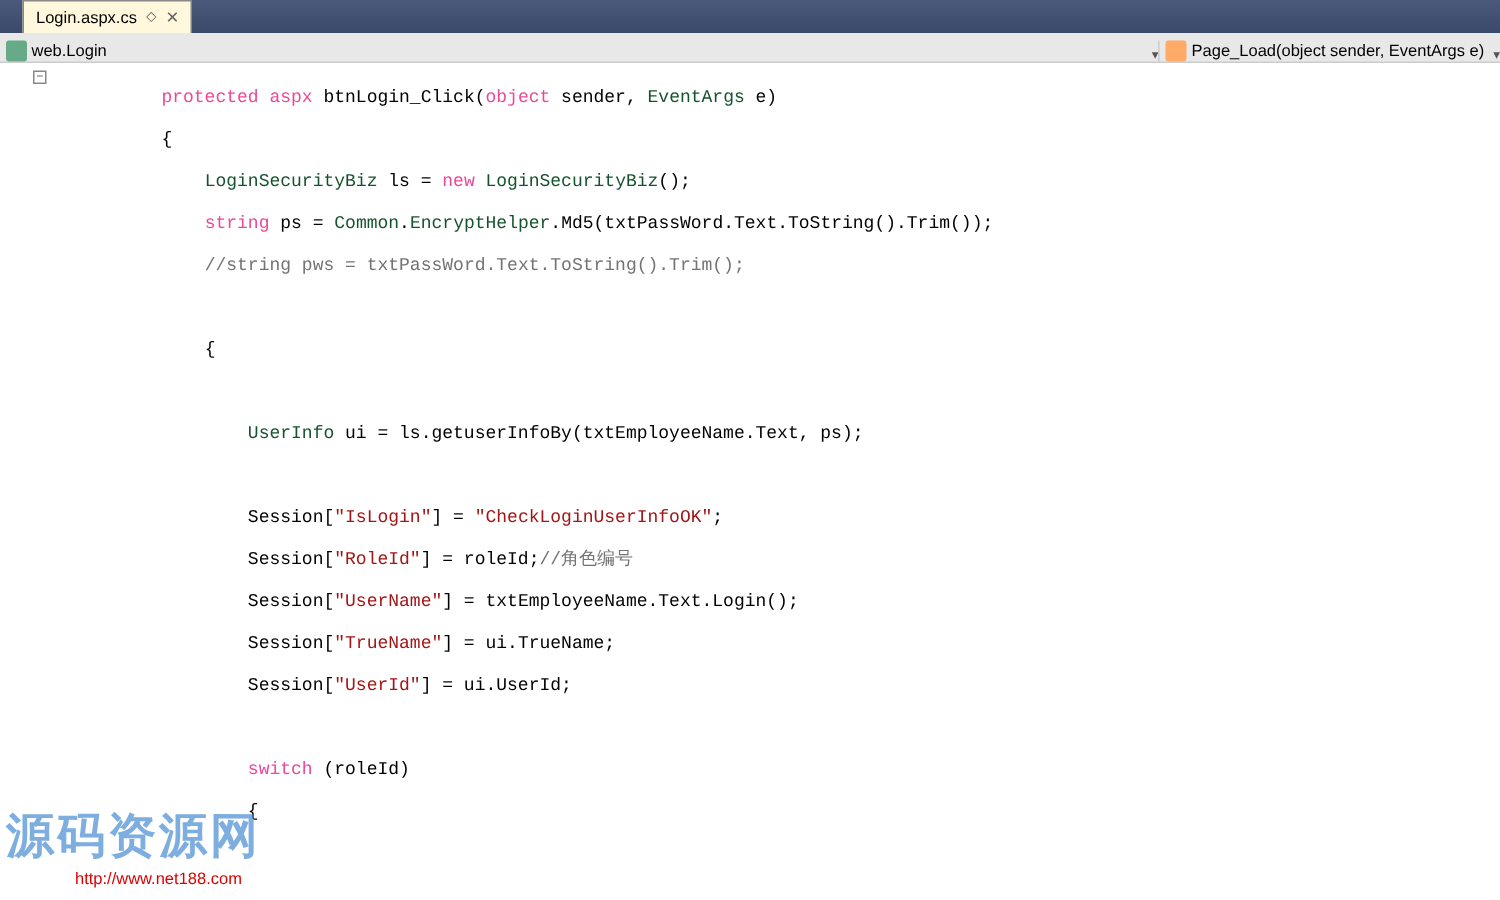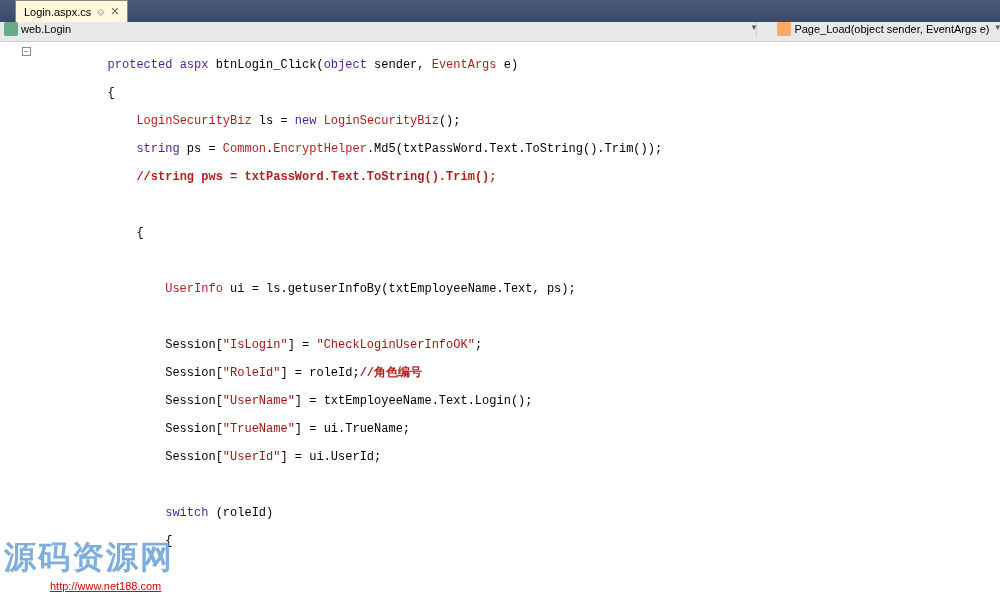--- a/index.html
+++ b/index.html
@@ -1,37 +1,37 @@
 <!DOCTYPE html>
 <html><head>
 <meta charset="utf-8">
 <style>
 * { margin: 0; padding: 0; box-sizing: border-box; }
 body { font-family: Consolas, 'Courier New', monospace; font-size: 12px; background: #fff; width: 1000px; height: 600px; overflow: hidden; position: relative; }
 .tab-bar { height: 22px; background: linear-gradient(#4b5a7a, #3a486a); display: flex; padding-left: 15px; }
 .tab { background: #fff8dc; padding: 2px 8px; font-size: 11px; font-family: 'Segoe UI', sans-serif; display: flex; align-items: center; gap: 6px; border-top: 1px solid #888; border-left: 1px solid #888; border-right: 1px solid #888; }
 .tab-pin { color: #666; font-size: 10px; }
 .tab-close { color: #666; }
-.nav-bar { height: 20px; background: #e8e8e8; border-bottom: 1px solid #ccc; display: flex; align-items: flex-start; font-size: 11px; font-family: 'Segoe UI', sans-serif; }
+.nav-bar { height: 20px; background: #e8e8e8; border-bottom: 1px solid #ccc; display: flex; align-items: flex-end; font-size: 11px; font-family: 'Segoe UI', sans-serif; }
 .nav-left { flex: 1; display: flex; align-items: center; padding-left: 4px; gap: 3px; }
-.nav-right { display: flex; align-items: center; padding-right: 4px; gap: 3px; border-left: 1px solid #ccc; padding-left: 20px; }
+.nav-right { display: flex; align-items: center; padding-right: 4px; gap: 3px; border-left: 1px solid #ccc; padding-left: 4px; }
 .nav-icon { width: 14px; height: 14px; background: #6a8; display: inline-block; border-radius: 2px; }
 .nav-icon2 { width: 14px; height: 14px; background: #fa6; display: inline-block; border-radius: 2px; }
 .nav-drop { color: #555; font-size: 9px; padding-left: 2px; }
 .editor { display: flex; height: 556px; background: #fff; }
 .gutter { width: 50px; background: #fff; border-right: 0; position: relative; }
 .outline-box { position: absolute; left: 22px; top: 5px; width: 9px; height: 9px; border: 1px solid #888; font-size: 8px; line-height: 7px; text-align: center; color: #555; }
 .code { flex: 1; padding: 2px 0 2px 0; white-space: pre; color: #000; line-height: 14px; overflow: hidden; }
 .line { height: 14px; }
-.k { color: #4c1d95; }
-.t { color: #b91c1c; }
+.k { color: #ec4899; }
+.t { color: #14532d; }
 .s { color: #a31515; }
-.c { color: #b91c1c; font-weight: bold; }
+.c { color: #737373; }
 .watermark { position: absolute; left: 4px; bottom: 20px; font-family: 'KaiTi', serif; font-size: 32px; color: rgba(70,140,210,0.7); font-weight: bold; letter-spacing: 2px; }
-.url { position: absolute; left: 50px; bottom: 8px; font-size: 11px; color: #d00; text-decoration: underline; font-family: 'Segoe UI', sans-serif; }
+.url { position: absolute; left: 50px; bottom: 8px; font-size: 11px; color: #d00; font-family: 'Segoe UI', sans-serif; }
 </style>
 </head>
 <body>
 
 <div class="tab-bar">
   <div class="tab">
     <span>Login.aspx.cs</span>
     <span class="tab-pin">⬦</span>
     <span class="tab-close">✕</span>
   </div>

